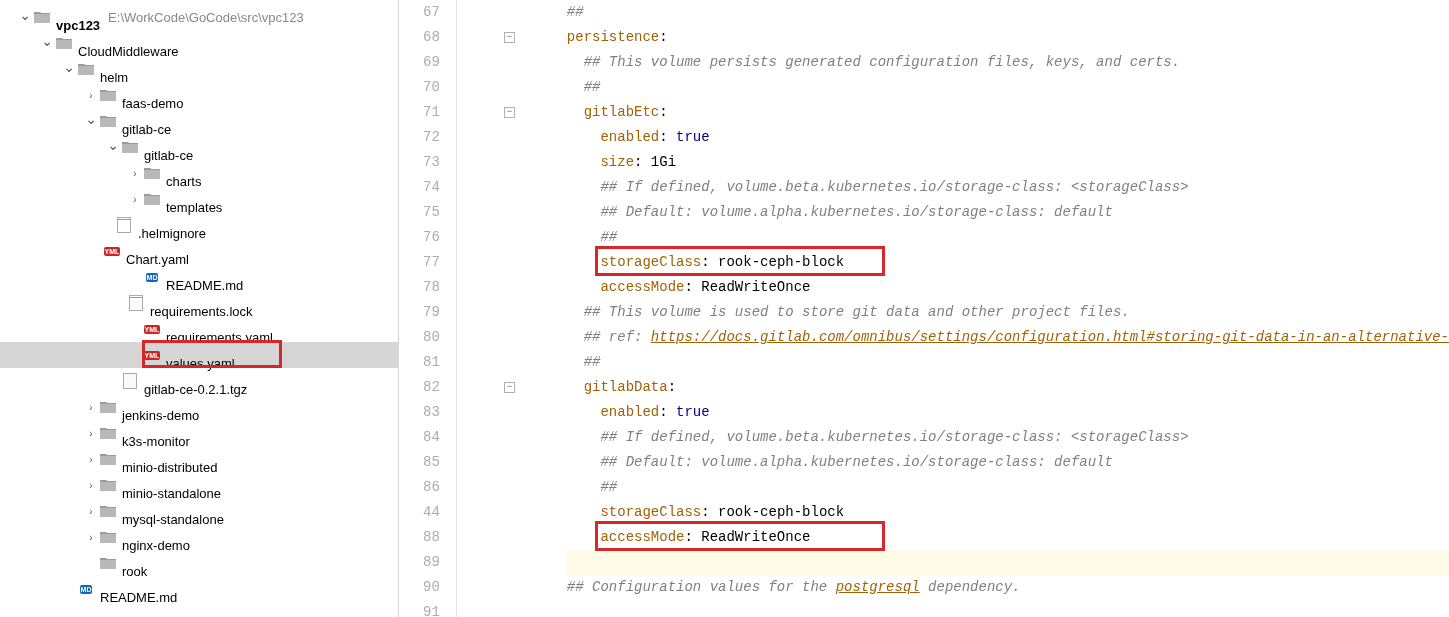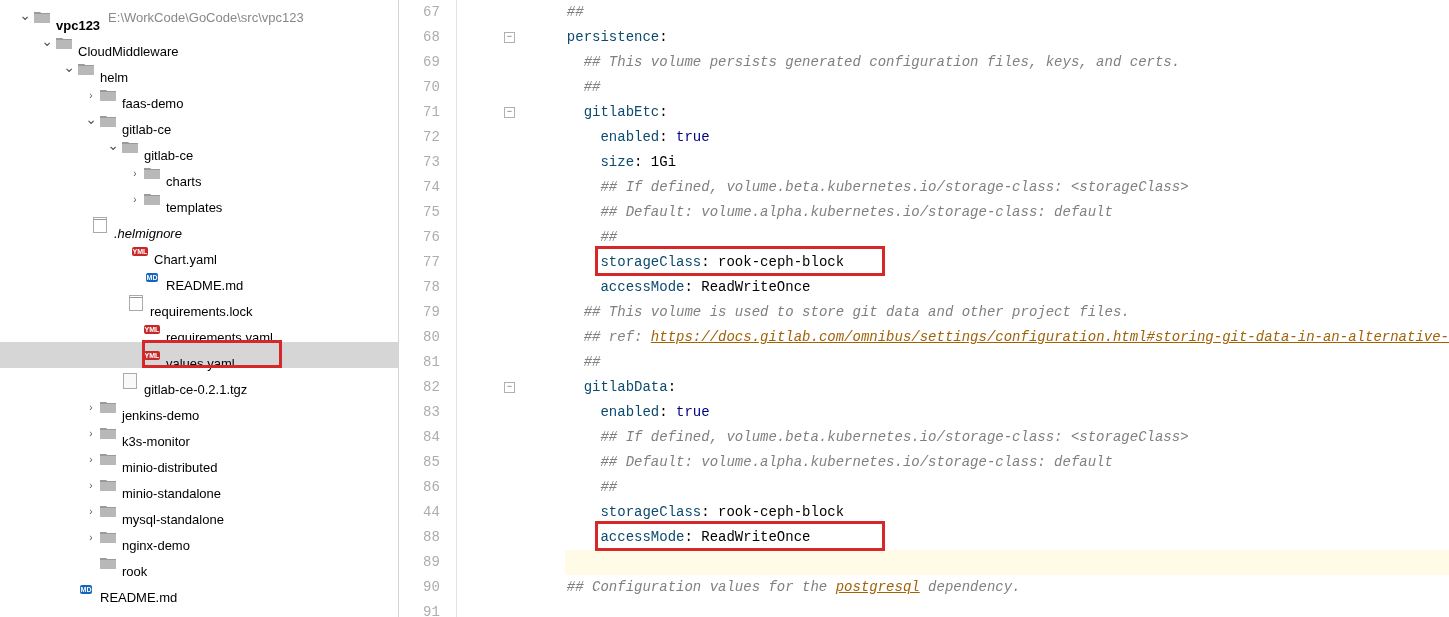--- a/index.html
+++ b/index.html
@@ -112,21 +112,21 @@
 }
 .code-line {
   height: 25px;
   line-height: 25px;
   white-space: pre;
   padding-left: 2px;
 }
 .code-line.current {
   background: #fffbe6;
 }
-.k-key { color: #0c4a6e; }
+.k-key { color: #a16207; }
 .k-str { color: #000; }
 .k-bool { color: #000080;}
 .k-comment { color: #808080; font-style: italic; }
 .k-link { color: #a16207; text-decoration: underline; font-style: italic; }
 .red-box {
   position:absolute;border:3px solid #d62828;pointer-events:none;
 }
 </style>
 </head>
 <body>
@@ -206,28 +206,28 @@
     <div class="tree-row" style="padding-left: 128px;">
       <span class="chevron">›</span>
       <span class="icon folder-icon">
         <svg viewBox="0 0 16 14">
           <path d="M0 2 L6 2 L7 3 L16 3 L16 13 L0 13 Z" fill="#b8b8b8"></path>
           <path d="M0 2 L6 2 L7 3 L16 3 L16 4 L0 4 Z" fill="#9a9a9a"></path>
         </svg>
       </span>
       <span class="tree-label">templates</span>
     </div>
-    <div class="tree-row" style="padding-left: 76px; font-style: italic;">
+    <div class="tree-row" style="padding-left: 100px;">
       <span class="chevron hidden"></span>
       <span class="icon">
         <span class="plain-file"></span>
       </span>
       <span class="tree-label">.helmignore</span>
     </div>
-    <div class="tree-row" style="padding-left: 116px;">
+    <div class="tree-row" style="padding-left: 88px;">
       <span class="chevron hidden"></span>
       <span class="icon">
         <span class="yml-badge">YML</span>
       </span>
       <span class="tree-label">Chart.yaml</span>
     </div>
     <div class="tree-row" style="padding-left: 128px;">
       <span class="chevron hidden"></span>
       <span class="icon">
         <span class="md-badge">MD</span>

